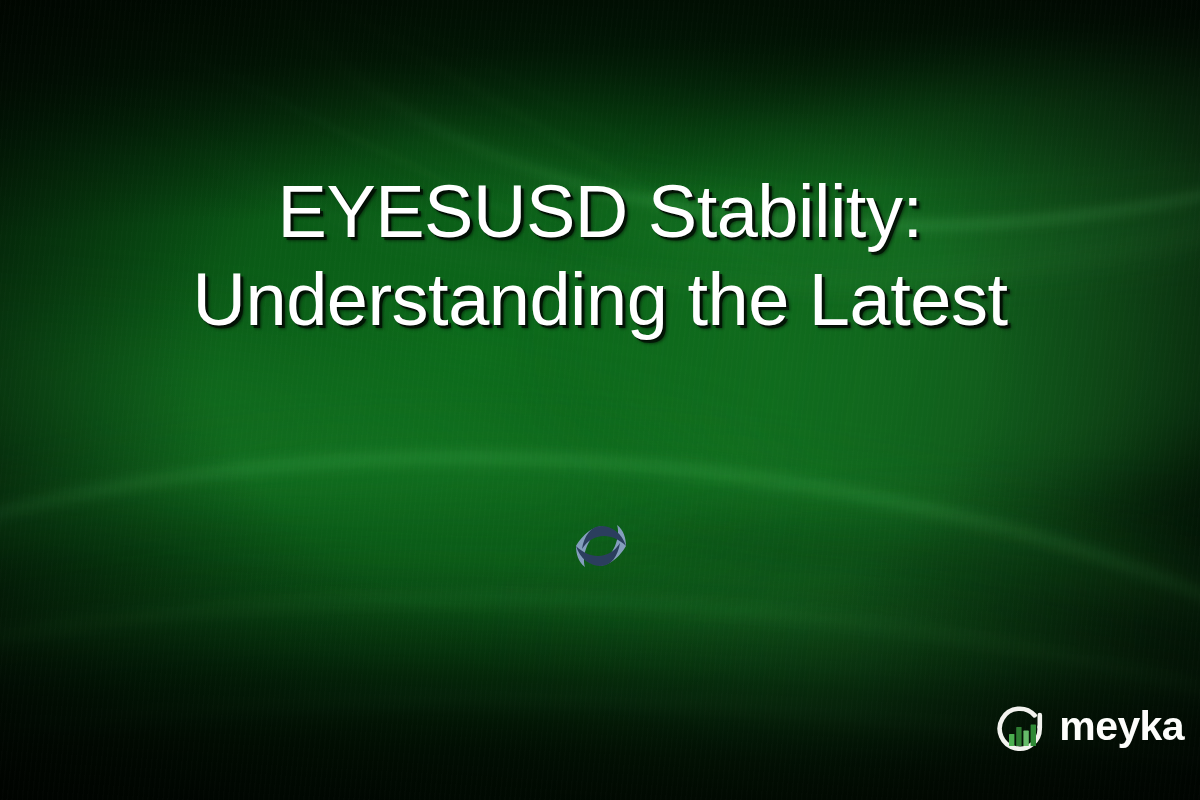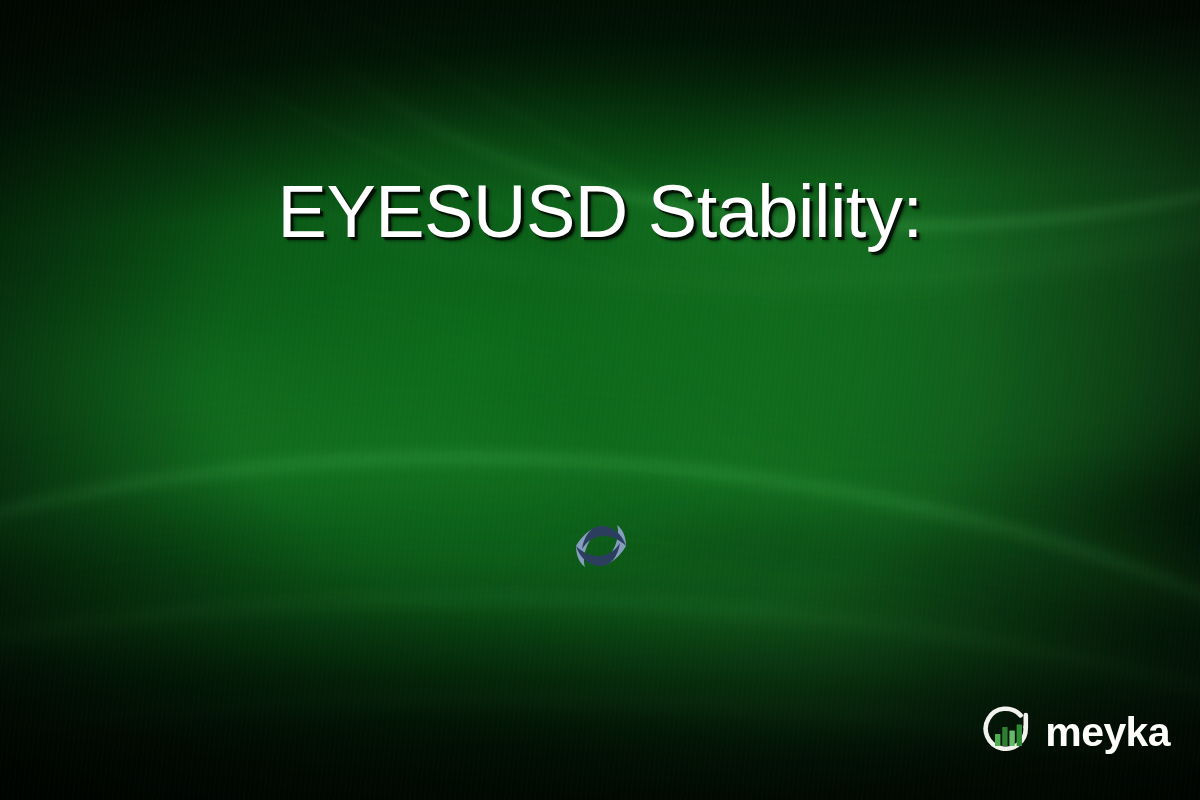--- a/index.html
+++ b/index.html
@@ -232,24 +232,24 @@
     top: 517px;
     width: 58px;
     height: 58px;
     z-index: 20;
     opacity: .92;
   }
 
   
   #brand {
     position: absolute;
-    right: 30px;
+    right: 16px;
     bottom: 42px;
     display: flex;
-    align-items: center;
+    align-items: flex-start;
     gap: 12px;
     z-index: 20;
   }
   #brand-mark {
     width: 52px;
     height: 52px;
     flex: 0 0 auto;
     display: block;
   }
   #brand-name {
@@ -282,20 +282,21 @@
   <div class="swoosh" id="swoosh-low-2"></div>
   <div class="swoosh" id="swoosh-low-3"></div>
   <div class="bg-layer" id="haze-lower-right"></div>
   <div class="bg-layer" id="bg-top-shade"></div>
   <div class="bg-layer" id="bg-bottom-shade"></div>
   <div class="bg-layer" id="bg-vignette"></div>
   <div class="bg-layer" id="bg-striation"></div>
 
   <div id="title-block">
     <span class="title-line">EYESUSD Stability:</span>
+    <span class="title-line">Understanding the Latest</span>
   </div>
 
   <svg id="center-mark" viewBox="0 0 58 58" aria-hidden="true">
 
     <path d="M4 29 C4 29 14 10 31 9 C24 15 18 22 15 29 C12 36 11 44 13 50 C6 45 4 36 4 29 Z" fill="#8fa4cb"></path>
 
     <path d="M54 29 C54 29 44 48 27 49 C34 43 40 36 43 29 C46 22 47 14 45 8 C52 13 54 22 54 29 Z" fill="#8fa4cb"></path>
 
     <path d="M29 9 C40 9 50 16 54 29 C48 23 40 19 32 19 C23 19 15 24 10 32 C12 19 19 9 29 9 Z" fill="#2e3c64"></path>
 

